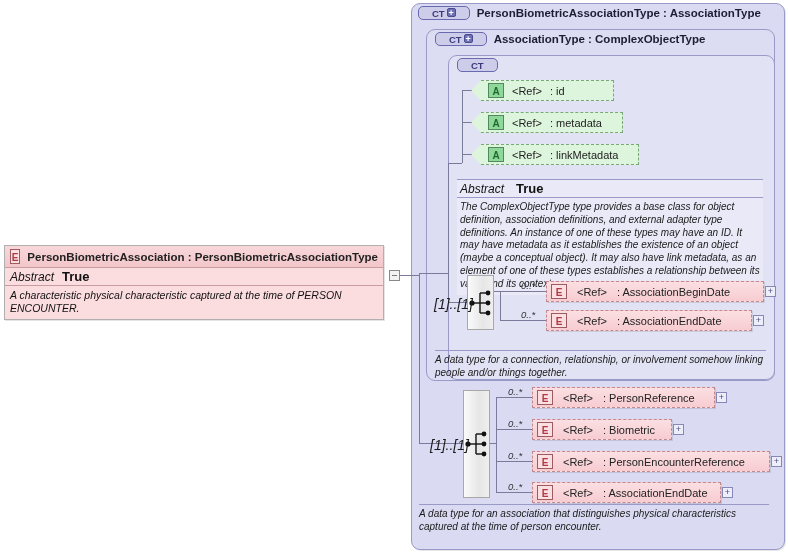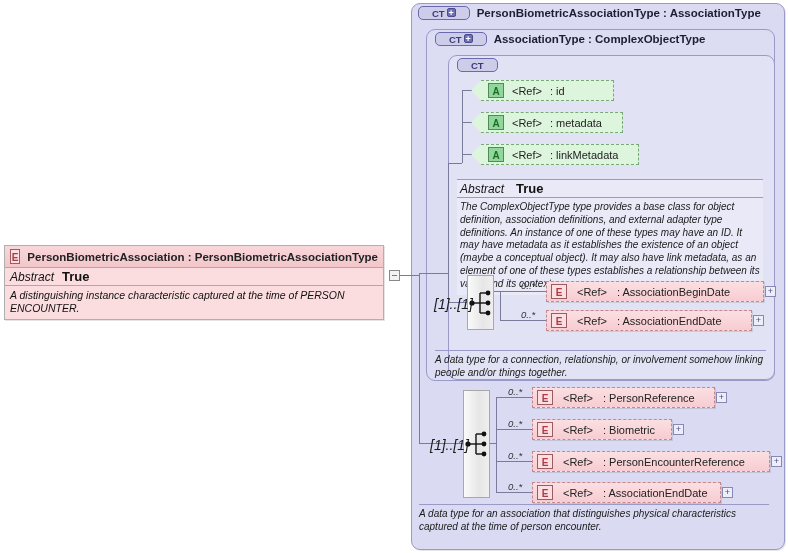--- a/index.html
+++ b/index.html
@@ -430,17 +430,17 @@
 
 <div class="abs nosel" id="root-element-box">
   <div class="title-row">
     <span class="e-badge">E</span>
     <span class="elem-name">PersonBiometricAssociation : PersonBiometricAssociationType</span>
   </div>
   <div class="prop-row">
     <span class="prop-key">Abstract</span>
     <span class="prop-val">True</span>
   </div>
-  <div class="doc-row">A distinguishing instance characteristic captured at the time of PERSON ENCOUNTER.</div>
+  <div class="doc-row">A characteristic physical characteristic captured at the time of PERSON ENCOUNTER.</div>
 </div>
 
 <div class="minus-box nosel" style="left:389px; top:270px;">–</div>
 <div class="hline abs" style="left:400px; top:275px; width:19px;"></div>
 
 </body></html>

